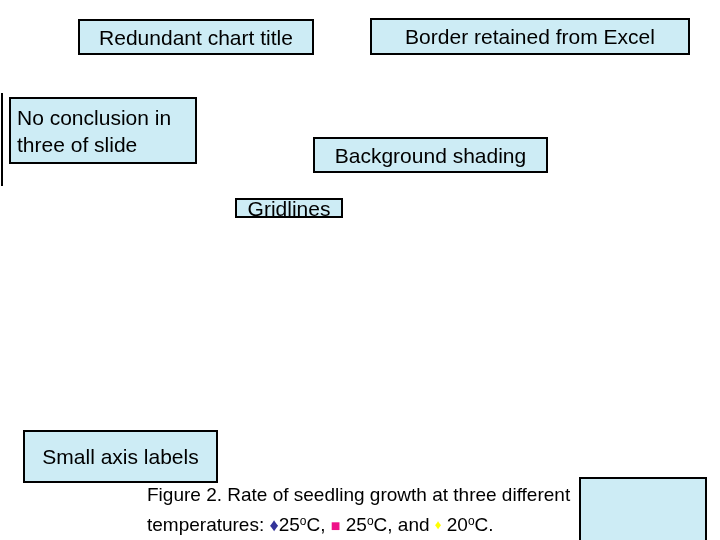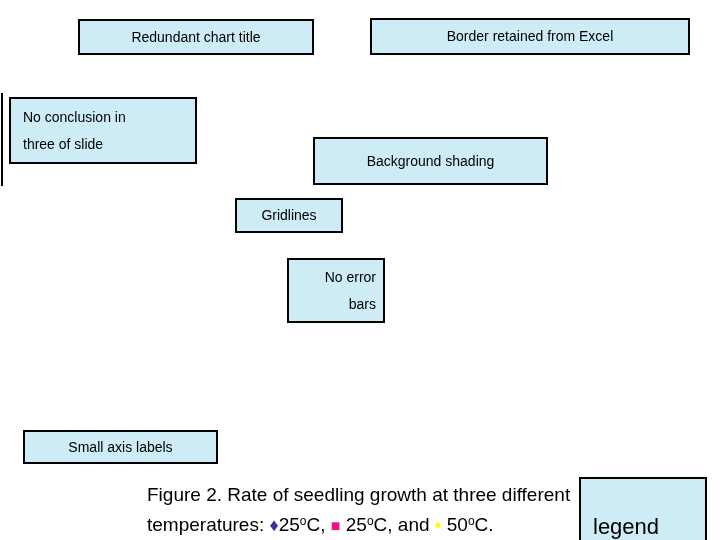--- a/index.html
+++ b/index.html
@@ -2,24 +2,24 @@
 <html><head>
 <meta charset="utf-8">
 <style>
   html,body{margin:0;padding:0;background:#ffffff;}
   .slide{
     position:relative;width:720px;height:540px;background:#ffffff;
     font-family:"Liberation Sans",sans-serif;color:#000;overflow:hidden;
   }
   .callout{
     position:absolute;background:#cdecf5;border:2px solid #000000;
-    box-sizing:border-box;font-size:14px;line-height:27px;color:#000;
+    box-sizing:border-box;font-size:21px;line-height:27px;color:#000;
     display:flex;align-items:center;justify-content:center;text-align:center;
   }
-  .callout.align-left{justify-content:flex-start;text-align:left;padding-left:12px;}
+  .callout.align-left{justify-content:flex-start;text-align:left;padding-left:6px;}
   .callout.align-right{justify-content:flex-end;text-align:right;padding-right:7px;}
   .vline{position:absolute;left:1px;top:93px;width:2px;height:93px;background:#000000;}
   .caption{position:absolute;left:147px;top:469px;font-size:19px;line-height:27px;white-space:nowrap;z-index:1;margin-top:12px;}
   .deg{font-size:12px;vertical-align:6px;}
   .marker{display:inline-block;}
   .marker.s1{color:#333399;font-size:18px;}
   .marker.s2{color:#ee1188;font-size:16px;}
   .marker.s3{color:#ffff00;font-size:13px;vertical-align:2px;}
   .legend-box{
     left:579px;top:477px;width:128px;height:72px;z-index:2;
@@ -39,40 +39,36 @@
 
   <div class="callout" style="left:370px;top:18px;width:320px;height:37px;">
     <span>Border retained from Excel</span>
   </div>
 
   <div class="callout align-left" style="left:9px;top:97px;width:188px;height:67px;">
     <span><span>No conclusion in</span><br>
     <span>three of slide</span></span>
   </div>
 
-  <div class="callout" style="left:313px;top:137px;width:235px;height:48px;">
+  <div class="callout" style="left:313px;top:137px;width:235px;height:36px;">
     <span>Background shading</span>
   </div>
 
-  <div class="callout" style="left:235px;top:198px;width:108px;height:35px;">
+  <div class="callout" style="left:235px;top:198px;width:108px;height:20px;">
     <span>Gridlines</span>
   </div>
 
-  <div class="callout align-right" style="left:287px;top:258px;width:98px;height:65px;">
-    <span><span>No error</span><br>
-    <span>bars</span></span>
-  </div>
 
-  <div class="callout" style="left:23px;top:430px;width:195px;height:34px;">
+  <div class="callout" style="left:23px;top:430px;width:195px;height:53px;">
     <span>Small axis labels</span>
   </div>
 
   <div class="caption">
     <div>Figure 2.  Rate of seedling growth at three different</div>
-    <div><span>temperatures: </span><span class="marker s1">♦</span><span>25</span><span class="deg">o</span><span>C, </span><span class="marker s2">■</span><span> 25</span><span class="deg">o</span><span>C, and </span><span class="marker s3">♦</span><span> 50</span><span class="deg">o</span><span>C.</span></div>
+    <div><span>temperatures: </span><span class="marker s1">♦</span><span>25</span><span class="deg">o</span><span>C, </span><span class="marker s2">■</span><span> 25</span><span class="deg">o</span><span>C, and </span><span class="marker s3">♦</span><span> 20</span><span class="deg">o</span><span>C.</span></div>
   </div>
 
   <div class="callout align-left legend-box">
     <span><br>
-    <span>legend</span></span>
+    </span>
   </div>
 
 </div>
 
 </body></html>

